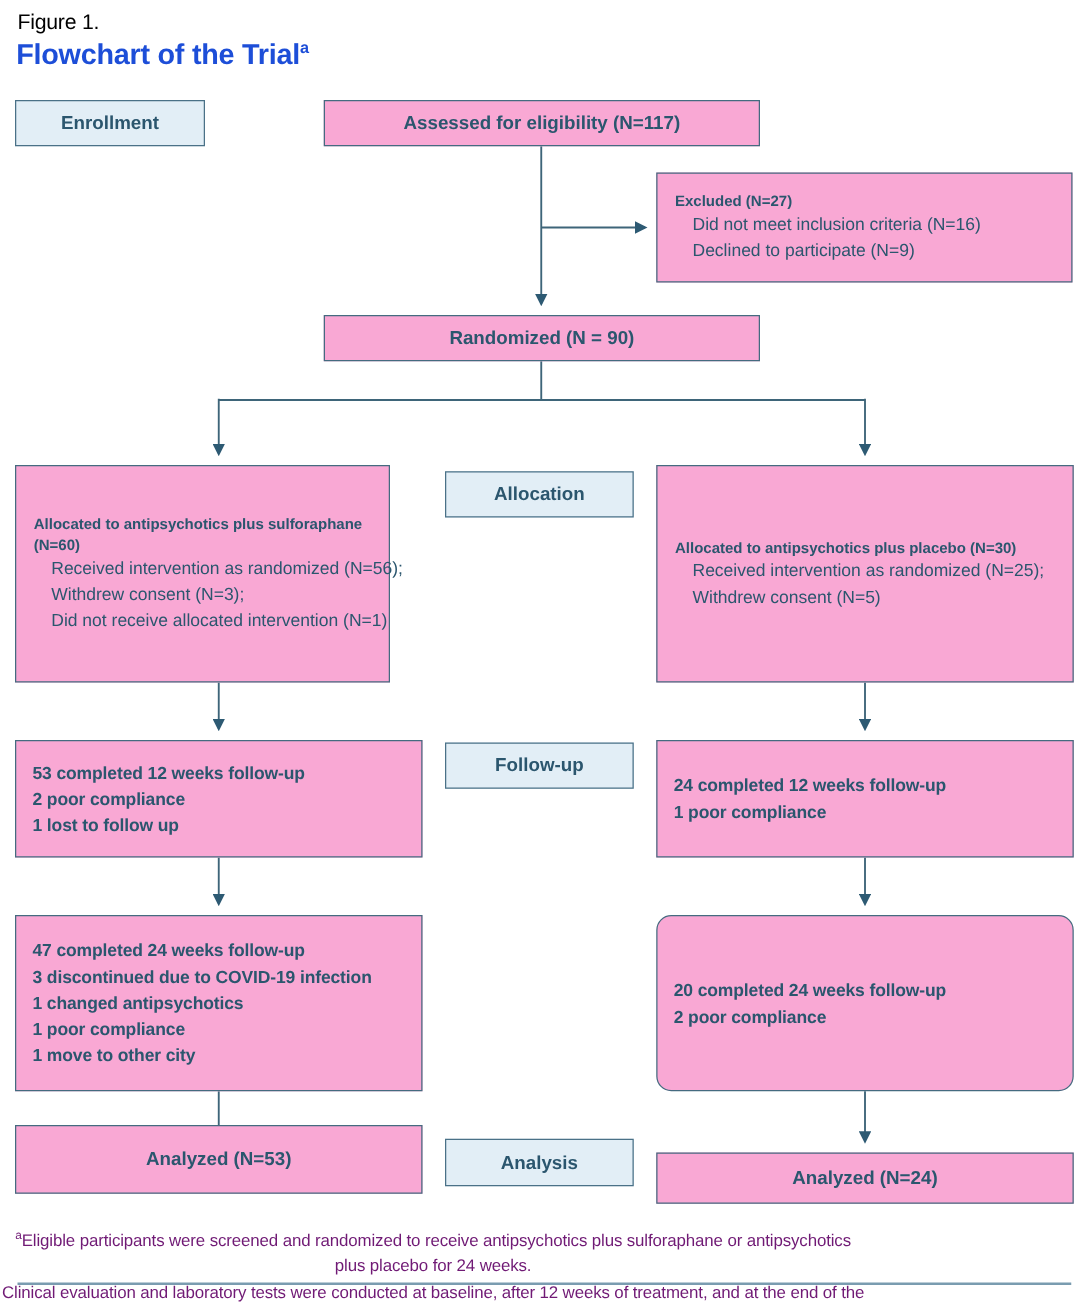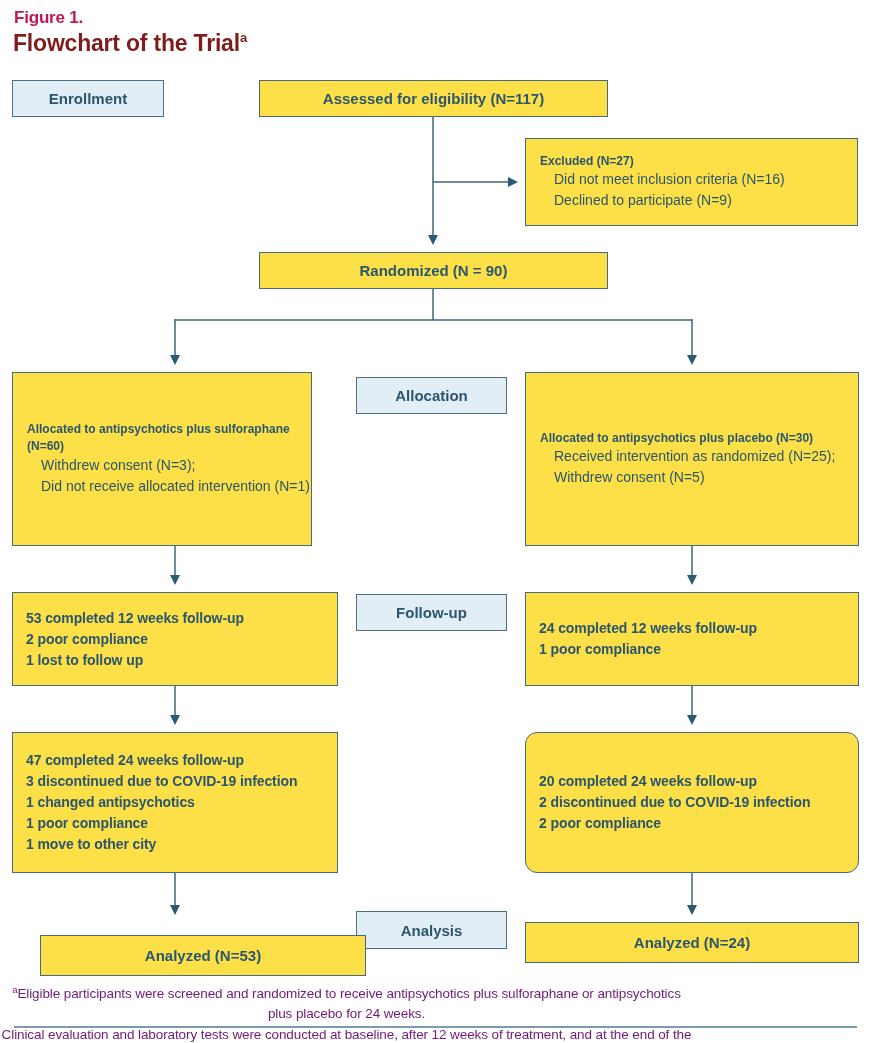--- a/index.html
+++ b/index.html
@@ -7,32 +7,32 @@
     position: relative;
     width: 871px;
     height: 1043px;
     background: #ffffff;
     font-family: "Liberation Sans", sans-serif;
     color: #2b566e;
     overflow: hidden;
   }
   .eyebrow {
     position: absolute; left: 14px; top: 8px;
-    font-size: 17px; font-weight: bold; color: #be185d;
+    font-size: 17px; font-weight: normal; color: #000000;
     letter-spacing: -0.2px;
   }
   .fig-title {
     position: absolute; left: 13px; top: 30px;
-    font-size: 23px; font-weight: bold; color: #7f1d1d;
+    font-size: 23px; font-weight: bold; color: #1d4ed8;
     letter-spacing: -0.2px;
   }
   .fig-title sup { font-size: 13px; }
   .box {
     position: absolute;
-    background: #fde047;
+    background: #f9a8d4;
     border: 1.5px solid #456b80;
     box-sizing: border-box;
     display: flex; flex-direction: column; justify-content: center;
   }
   .stage {
     position: absolute;
     background: #e2eef6;
     border: 1.5px solid #4a7187;
     box-sizing: border-box;
     display: flex; align-items: center; justify-content: center;
@@ -60,21 +60,21 @@
   .pos-excluded     { left: 525px; top: 138px; width: 333px; height: 88px; }
   .pos-randomized   { left: 259px; top: 252px; width: 349px; height: 37px; }
   .pos-allocL       { left: 12px;  top: 372px; width: 300px; height: 174px; }
   .pos-allocation   { left: 356px; top: 377px; width: 151px; height: 37px; }
   .pos-allocR       { left: 525px; top: 372px; width: 334px; height: 174px; }
   .pos-fu12L        { left: 12px;  top: 592px; width: 326px; height: 94px; }
   .pos-followup     { left: 356px; top: 594px; width: 151px; height: 37px; }
   .pos-fu12R        { left: 525px; top: 592px; width: 334px; height: 94px; }
   .pos-fu24L        { left: 12px;  top: 732px; width: 326px; height: 141px; }
   .pos-fu24R        { left: 525px; top: 732px; width: 334px; height: 141px; border-radius: 12px; }
-  .pos-analyzedL    { left: 12px;  top: 935px; width: 326px; height: 41px; margin-left: 28px; }
+  .pos-analyzedL    { left: 12px;  top: 900px; width: 326px; height: 55px; }
   .pos-analysis     { left: 356px; top: 911px; width: 151px; height: 38px; }
   .pos-analyzedR    { left: 525px; top: 922px; width: 334px; height: 41px; }
 </style>
 </head>
 <body>
 
 <div class="canvas">
 
   <div class="eyebrow">Figure 1.</div>
   <div class="fig-title"><span>Flowchart of the Trial</span><sup>a</sup></div>
@@ -114,20 +114,21 @@
   </div>
 
   <div class="box center-text pos-randomized">
     <span>Randomized (N = 90)</span>
   </div>
 
   <div class="stage pos-allocation">Allocation</div>
 
   <div class="box pos-allocL">
     <div class="b-title">Allocated to antipsychotics plus sulforaphane (N=60)</div>
+    <div class="b-line">Received intervention as randomized (N=56);</div>
     <div class="b-line">Withdrew consent (N=3);</div>
     <div class="b-line">Did not receive allocated intervention (N=1)</div>
   </div>
 
   <div class="box pos-allocR">
     <div class="b-title">Allocated to antipsychotics plus placebo (N=30)</div>
     <div class="b-line">Received intervention as randomized (N=25);</div>
     <div class="b-line">Withdrew consent (N=5)</div>
   </div>
 
@@ -147,21 +148,20 @@
   <div class="box pos-fu24L">
     <div class="b-bold">47 completed 24 weeks follow-up</div>
     <div class="b-bold">3 discontinued due to COVID-19 infection</div>
     <div class="b-bold">1 changed antipsychotics</div>
     <div class="b-bold">1 poor compliance</div>
     <div class="b-bold">1 move to other city</div>
   </div>
 
   <div class="box pos-fu24R">
     <div class="b-bold">20 completed 24 weeks follow-up</div>
-    <div class="b-bold">2 discontinued due to COVID-19 infection</div>
     <div class="b-bold">2 poor compliance</div>
   </div>
 
   <div class="stage pos-analysis">Analysis</div>
 
   <div class="box center-text pos-analyzedL">
     <span>Analyzed (N=53)</span>
   </div>
 
   <div class="box center-text pos-analyzedR">

